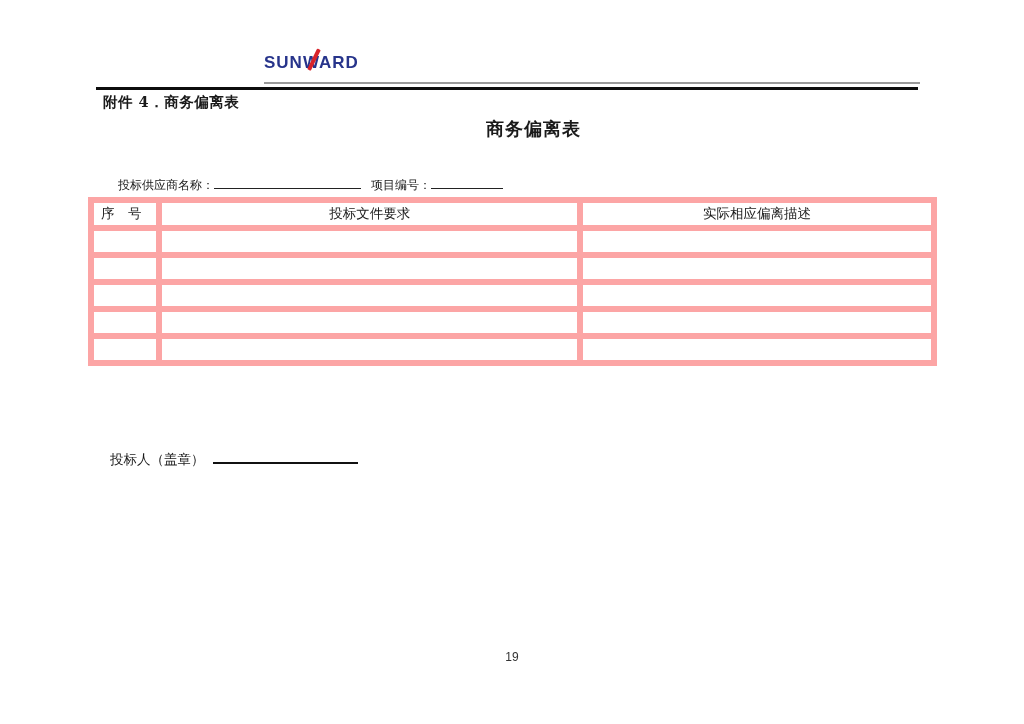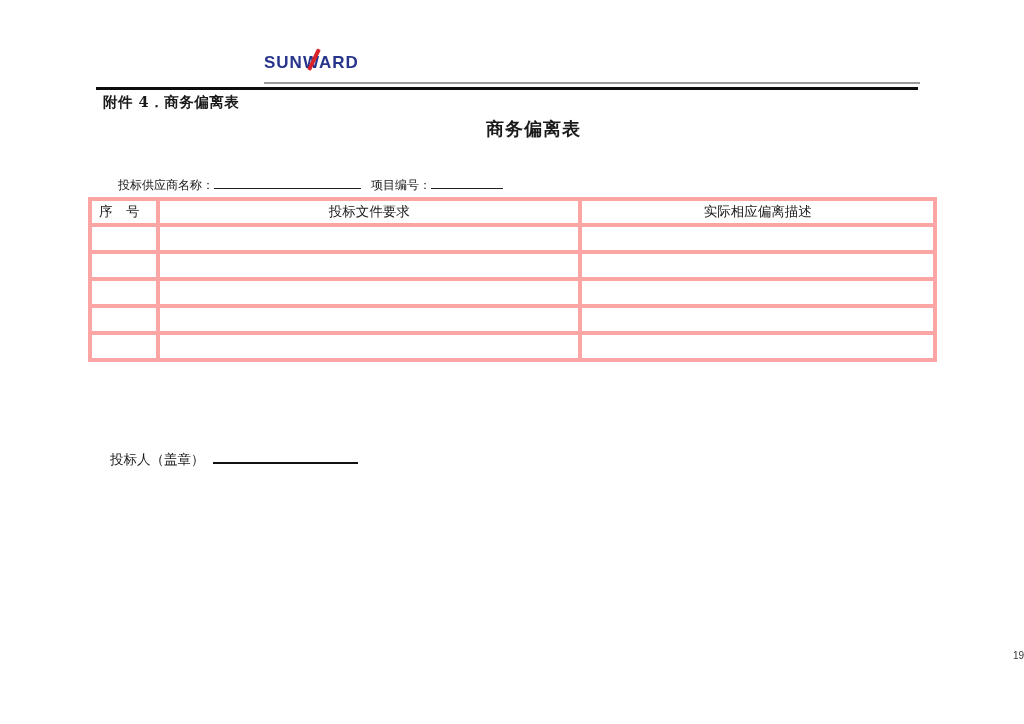--- a/index.html
+++ b/index.html
@@ -70,21 +70,21 @@
   .blank-supplier { width:147px; margin-right:10px; }
   .blank-project  { width:72px; }
 
   
   table.deviation {
     position:absolute; left:88px; top:197px;
     width:849px; border-collapse:collapse;
     font-size:13.5px;
   }
   table.deviation th, table.deviation td {
-    border:4px solid #fca5a5;
+    border:6px solid #fca5a5;
     font-weight:normal;
     height:27px; padding:2px 7px;
   }
   table.deviation th { height:26px; }
   th.col-no    { width:70px;  text-align:left; }
   th.col-req   { width:454px; }
   th.col-dev   { width:381px; text-align:center; }
   tr.row-gray-top td { border-top:2.5px solid #9e9e9e; }
 
   
@@ -93,21 +93,21 @@
     font-size:13.5px; white-space:nowrap;
   }
   .sig-rep  { top:395px; }
   .sig-seal { top:449px; }
   .blank-rep  { width:128px; border-bottom:1.5px solid #222; }
   .blank-seal { width:145px; border-bottom:2.5px solid #111; margin-left:8px; }
 
   
   .page-number {
     position:absolute; left:0; top:650px; width:1024px;
-    text-align:right; font-size:10px;
+    text-align:center; font-size:12px;
     font-family:"Liberation Sans","DejaVu Sans",sans-serif;
     color:#333;
   }
 </style>
 </head>
 <body>
 
 <div class="page">
 
   <div class="logo-sunward">

